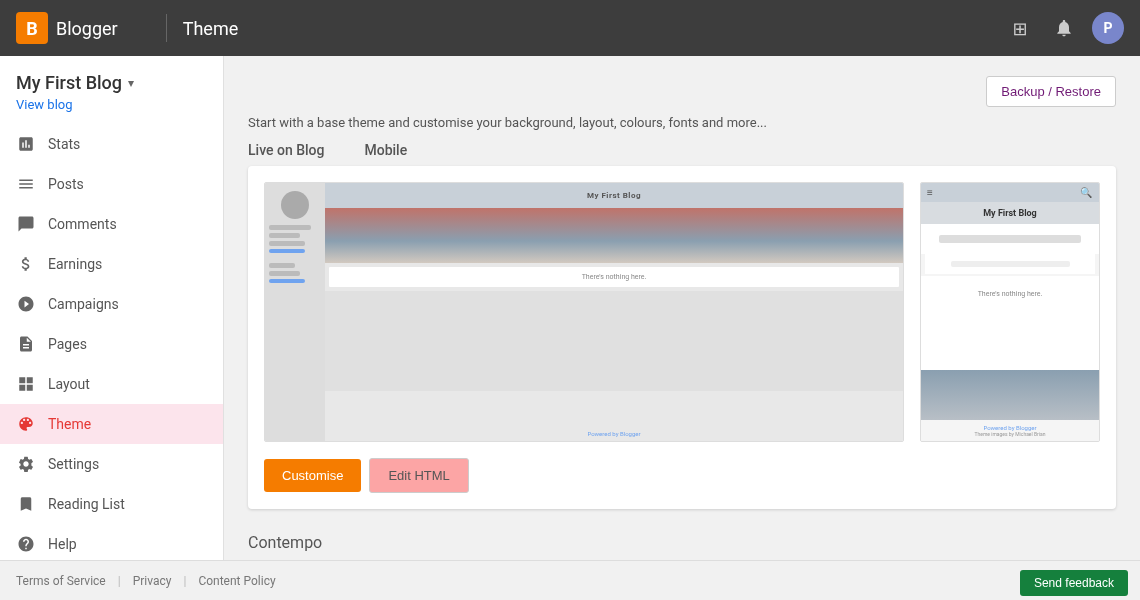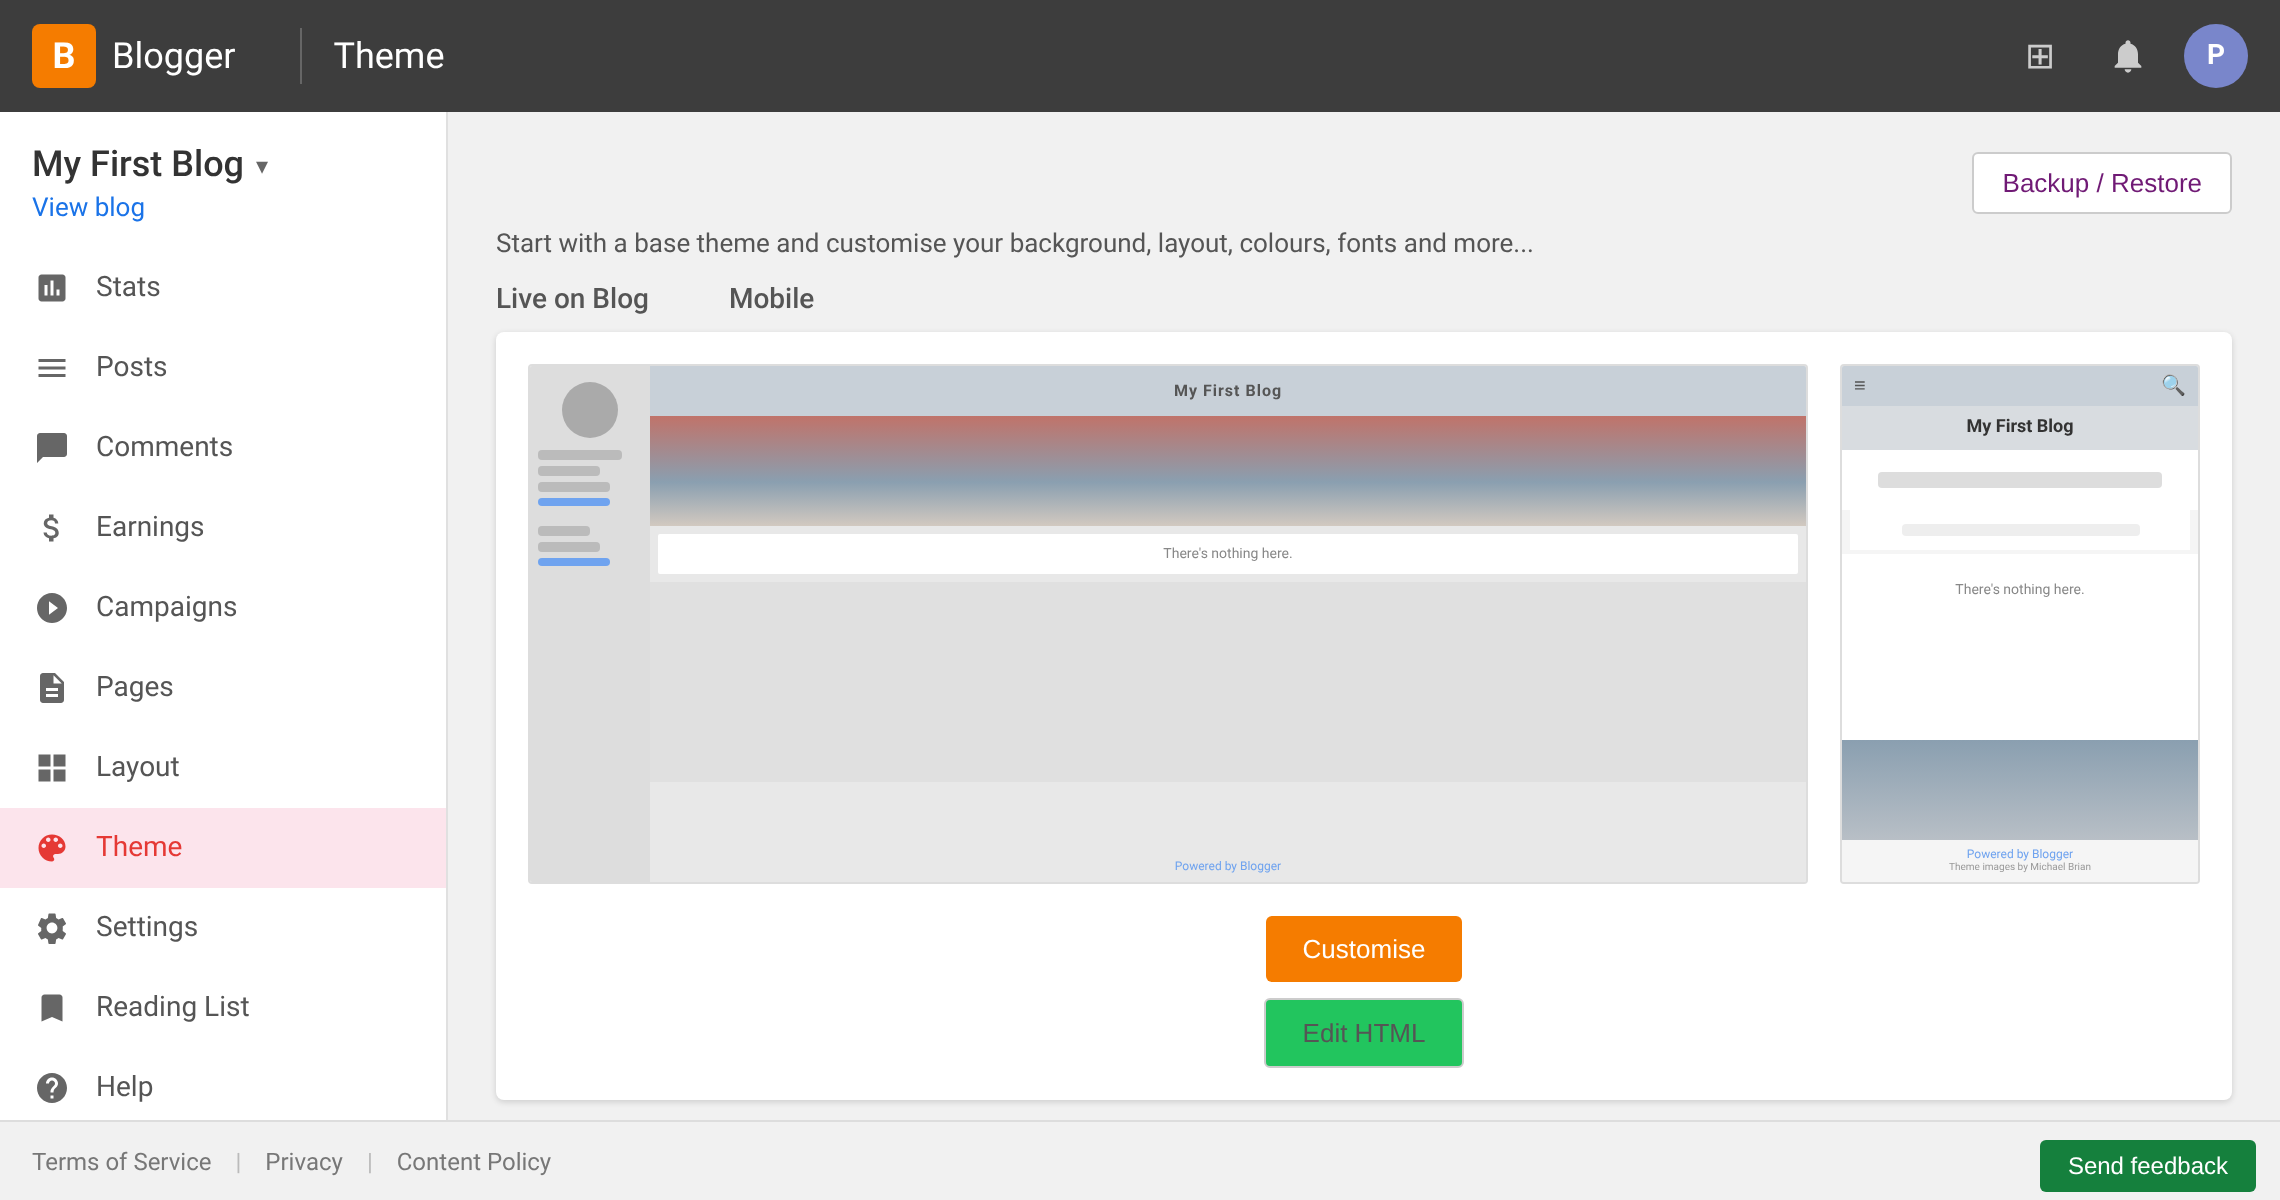--- a/index.html
+++ b/index.html
@@ -22,21 +22,21 @@
       border-radius: 4px;
       display: flex; align-items: center; justify-content: center;
       color: white; font-weight: bold; font-size: 18px;
       margin-right: 8px;
       flex-shrink: 0;
     }
     .topbar-brand {
       color: #fff;
       font-size: 18px;
       font-weight: 400;
-      margin-right: 16px;
+      margin-right: 32px;
     }
     .topbar-divider {
       width: 1px; height: 28px;
       background: #666;
       margin: 0 16px;
     }
     .topbar-title {
       color: #fff;
       font-size: 18px;
       font-weight: 400;
@@ -286,34 +286,33 @@
       color: #6fa3ef;
       padding: 4px;
       background: #f5f5f5;
     }
 
     
     .preview-actions {
       display: flex;
       gap: 8px;
       align-items: center;
-      flex-direction: column;
     }
     .customise-btn {
       background: #f57c00;
       color: #fff;
       border: none;
       border-radius: 3px;
       padding: 9px 18px;
       font-size: 13px;
       cursor: pointer;
       font-weight: 500;
     }
     .edit-html-btn {
-      background: #22c55e;
+      background: #fca5a5;
       color: #555;
       border: 1px solid #ccc;
       border-radius: 3px;
       padding: 9px 18px;
       font-size: 13px;
       cursor: pointer;
     }
 
     
     .contempo-label {

